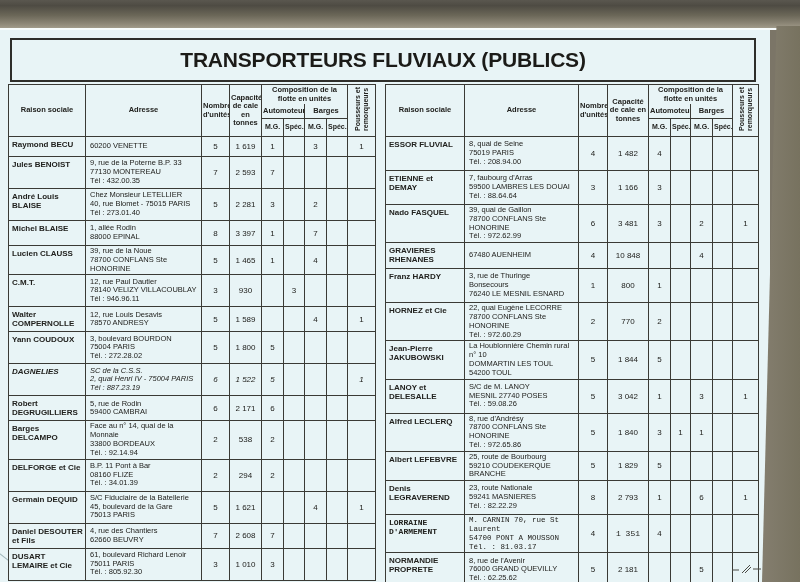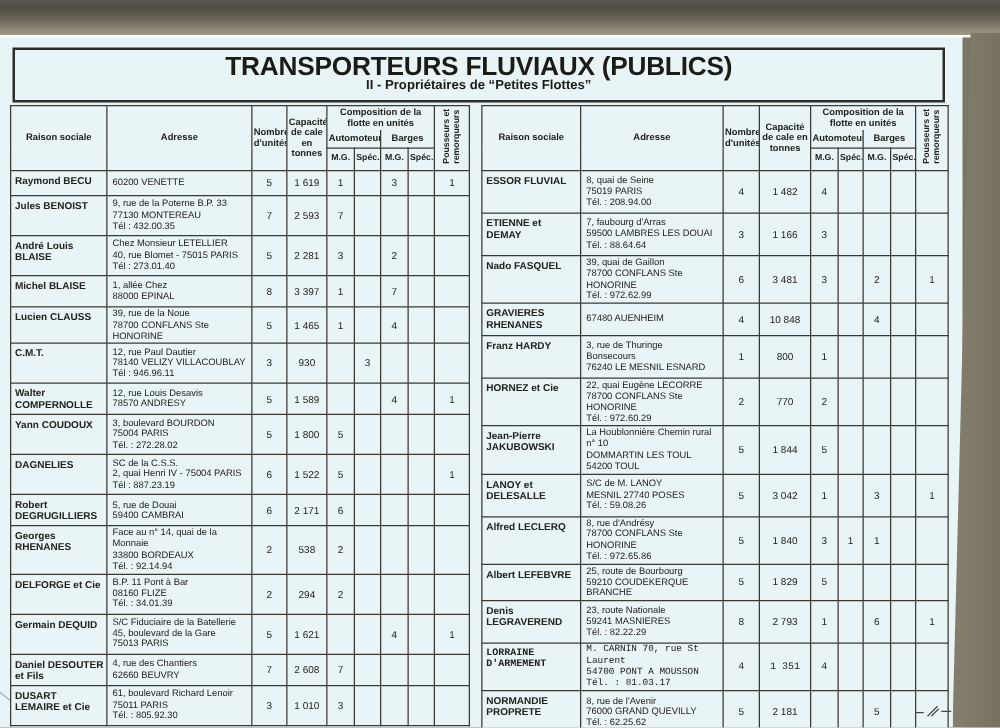--- a/index.html
+++ b/index.html
@@ -64,21 +64,20 @@
 </head>
 <body>
 
 <div class="page"></div>
 <div class="band-top"></div>
 <div class="band-right"></div>
 <div class="crease"></div>
 
 <div class="title-box">
   <div class="t1">TRANSPORTEURS FLUVIAUX (PUBLICS)</div>
-  <div class="t2">II - Propriétaires de “Petites Flottes”</div>
 </div>
 
 <div class="tbl-wrap left">
   <table>
     <colgroup>
       <col style="width:77px">
         <col style="width:116px">
         <col style="width:28px">
         <col style="width:32px">
       <col style="width:22px">
@@ -148,21 +147,21 @@
           <td class="c-num">2 281</td>
           <td class="c-num">3</td>
           <td class="c-num"></td>
           <td class="c-num">2</td>
           <td class="c-num"></td>
           <td class="c-num"></td>
         </tr>
         <tr style="height: 25px;">
           <td class="c-name">Michel BLAISE</td>
           <td class="c-addr">
-            <div>1, allée Chez</div>
+            <div>1, allée Rodin</div>
             <div>88000 EPINAL</div>
           </td>
           <td class="c-num">8</td>
           <td class="c-num">3 397</td>
           <td class="c-num">1</td>
           <td class="c-num"></td>
           <td class="c-num">7</td>
           <td class="c-num"></td>
           <td class="c-num"></td>
         </tr>
@@ -217,51 +216,51 @@
             <div>Tél. : 272.28.02</div>
           </td>
           <td class="c-num">5</td>
           <td class="c-num">1 800</td>
           <td class="c-num">5</td>
           <td class="c-num"></td>
           <td class="c-num"></td>
           <td class="c-num"></td>
           <td class="c-num"></td>
         </tr>
-        <tr style="height: 32px;">
+        <tr style="height: 32px; font-style: italic;">
           <td class="c-name">DAGNELIES</td>
           <td class="c-addr">
             <div>SC de la C.S.S.</div>
             <div>2, quai Henri IV - 75004 PARIS</div>
             <div>Tél : 887.23.19</div>
           </td>
           <td class="c-num">6</td>
           <td class="c-num">1 522</td>
           <td class="c-num">5</td>
           <td class="c-num"></td>
           <td class="c-num"></td>
           <td class="c-num"></td>
           <td class="c-num">1</td>
         </tr>
         <tr style="height: 25px;">
           <td class="c-name">Robert DEGRUGILLIERS</td>
           <td class="c-addr">
-            <div>5, rue de Douai</div>
+            <div>5, rue de Rodin</div>
             <div>59400 CAMBRAI</div>
           </td>
           <td class="c-num">6</td>
           <td class="c-num">2 171</td>
           <td class="c-num">6</td>
           <td class="c-num"></td>
           <td class="c-num"></td>
           <td class="c-num"></td>
           <td class="c-num"></td>
         </tr>
         <tr style="height: 32px;">
-          <td class="c-name">Georges RHENANES</td>
+          <td class="c-name">Barges DELCAMPO</td>
           <td class="c-addr">
             <div>Face au n° 14, quai de la Monnaie</div>
             <div>33800 BORDEAUX</div>
             <div>Tél. : 92.14.94</div>
           </td>
           <td class="c-num">2</td>
           <td class="c-num">538</td>
           <td class="c-num">2</td>
           <td class="c-num"></td>
           <td class="c-num"></td>

